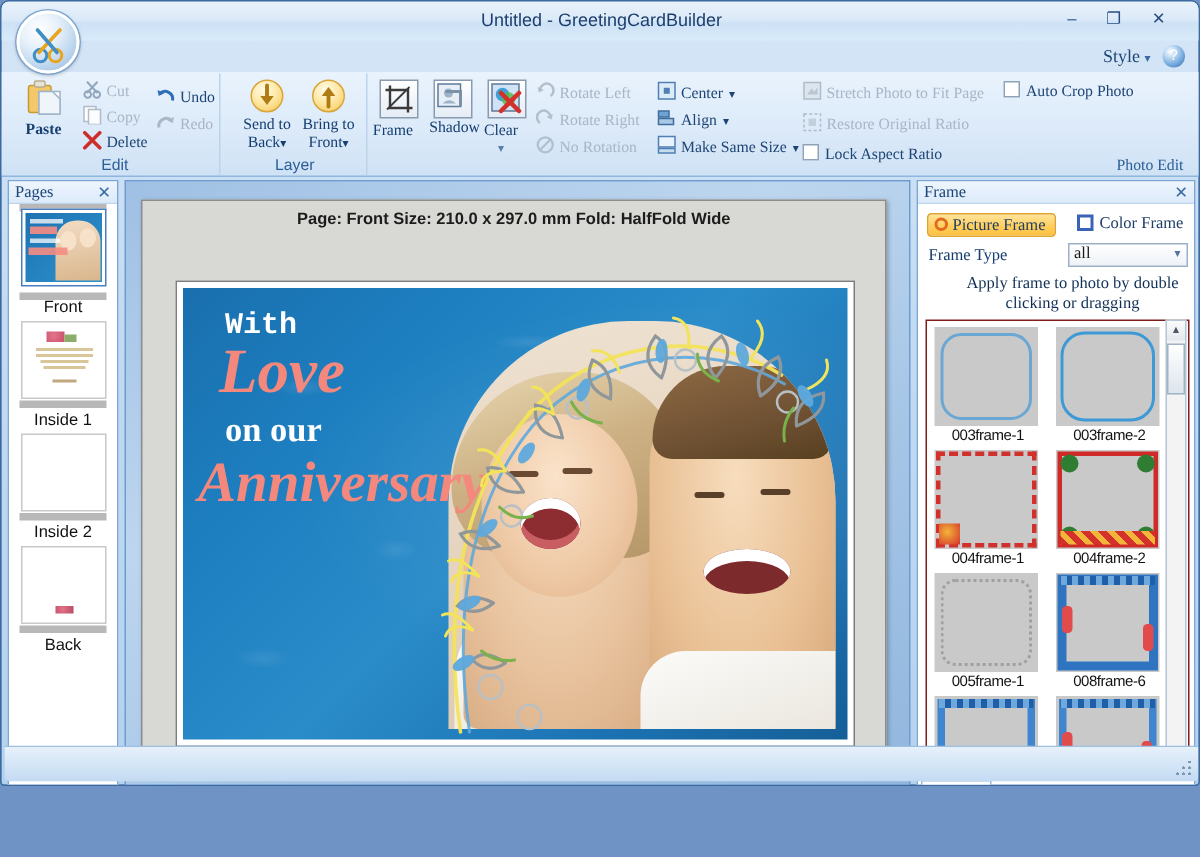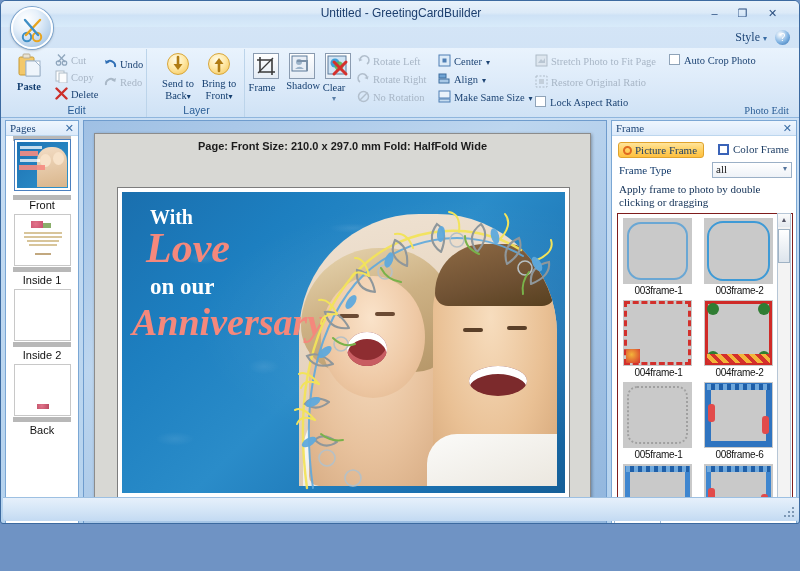--- a/index.html
+++ b/index.html
@@ -286,21 +286,21 @@
       radial-gradient(ellipse 22px 11px at 32% 58%, rgba(255,255,255,.08), transparent 70%),
       radial-gradient(ellipse 40px 8px at 70% 72%, rgba(255,255,255,.07), transparent 70%),
       radial-gradient(ellipse 28px 10px at 12% 82%, rgba(255,255,255,.08), transparent 70%),
       radial-gradient(ellipse 30px 8px at 60% 36%, rgba(255,255,255,.07), transparent 70%);
   }
   .card-line {
     position:absolute; z-index: 3;
     font-family: "Liberation Serif", serif;
     white-space: nowrap;
   }
-  #cl-with { left: 28px; top: 14px; font-size: 20px; color: #ffffff; font-weight: bold; }
+  #cl-with { left: 28px; top: 14px; font-size: 20px; color: #ffffff; font-weight: bold; font-family: Liberation Mono, monospace; }
   #cl-love { left: 24px; top: 32px; font-size: 42px; color: #f4887c; font-style: italic; font-weight: bold; }
   #cl-onour{ left: 28px; top: 82px; font-size: 23px; color: #ffffff; font-weight: bold; }
   #cl-anniv{ left: 10px; top: 108px; font-size: 38px; color: #f4887c; font-style: italic; font-weight: bold; }
 
   
   #photo-mask {
     position:absolute; right: 8px; top: 22px;
     width: 258px; height: 272px;
     border-radius: 120px 120px 0 0;
     overflow:hidden; z-index: 2;
@@ -398,22 +398,22 @@
   #ft-label { position:absolute; left: 7px; top: 43px; font-size: 11px; color:#143c6c;}
   #ft-select {
     position:absolute; left: 100px; top: 41px;
     width: 80px; height: 16px;
     background: linear-gradient(180deg,#ffffff,#eef2f7);
     border: 1px solid #9bb0c6;
   }
   #ft-value { position:absolute; left: 3px; top: 0px; font-size: 11px; color:#1a1a1a; }
   #ft-caret { position:absolute; right: 4px; top: 1px; font-size: 8px; color:#54749c;}
   #frame-hint {
-    position:absolute; left: 7px; top: 62px; width: 172px;
-    font-size: 11px; color: #102f55; line-height: 13px;
+    position:absolute; left: 17px; top: 62px; width: 172px;
+    font-size: 11px; color: #102f55; line-height: 13px; text-align: center;
   }
   #thumb-scroll {
     position:absolute; left: 5px; top: 92px;
     width: 176px; height: 303px;
     border: 1px solid #7f1d1d;
     background: #ffffff;
     overflow: hidden;
   }
   #thumb-grid {
     position:absolute; left: 0; top: 0;

